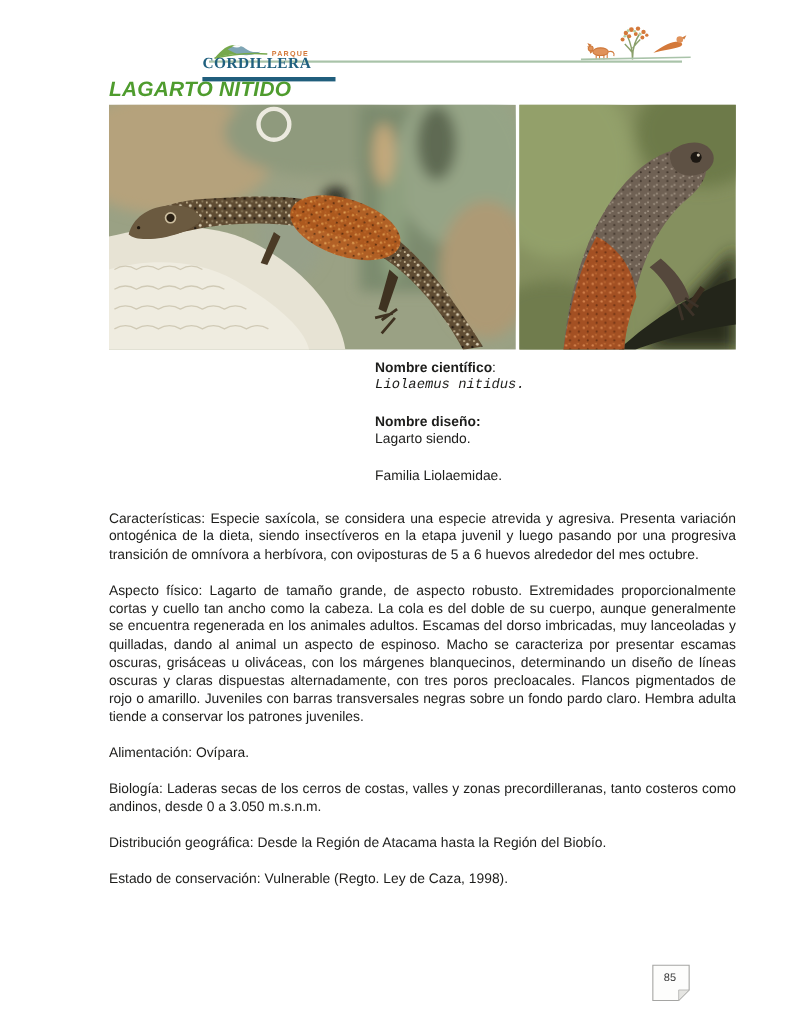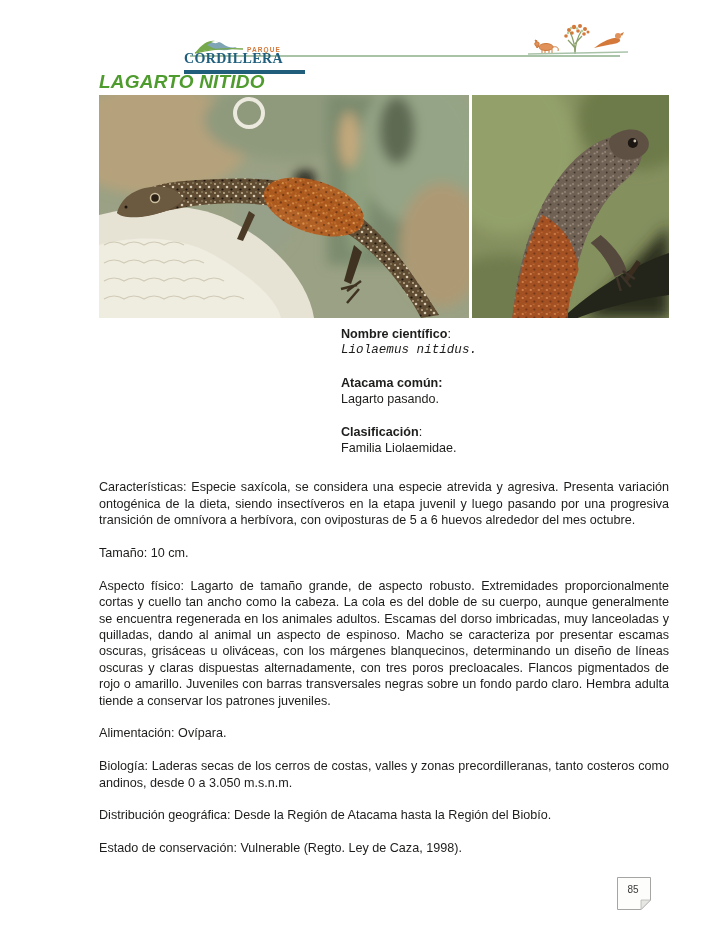--- a/index.html
+++ b/index.html
@@ -43,21 +43,21 @@
   }
   .info-block { margin-left:242px; margin-bottom:23px; }
   .info-pair { margin-bottom:16px; }
   .info-label { font-weight:bold; }
   .sep { font-weight:normal; }
   .italic { font-style:italic;font-family:Liberation Mono, monospace; }
   p.section { margin:0 0 16.4px 0; text-align:justify; }
   p.section b { font-weight:normal; }
 
   
-  .page-note { position:absolute; left:616px; top:876px; width:40px; height:37px; }
+  .page-note { position:absolute; left:592px; top:876px; width:40px; height:37px; }
   .page-note .num {
     position:absolute; left:0; top:0; width:34px; height:26px;
     display:flex; align-items:center; justify-content:center;
     font-size:10px; color:#3a3a3a;
   }
 </style>
 </head>
 <body>
 
 <div class="page">
@@ -225,32 +225,30 @@
   </div>
 
   <div class="content">
 
     <div class="info-block">
       <div class="info-pair">
         <div><span class="info-label">Nombre científico</span><span class="sep">:</span></div>
         <div class="italic">Liolaemus nitidus.</div>
       </div>
       <div class="info-pair">
-        <div><span class="info-label">Atacama común:</span><span class="sep"></span></div>
-        <div>Lagarto pasando.</div>
+        <div><span class="info-label">Nombre diseño:</span><span class="sep"></span></div>
+        <div>Lagarto siendo.</div>
       </div>
       <div class="info-pair">
-        <div><span class="info-label">Clasificación</span><span class="sep">:</span></div>
         <div>Familia Liolaemidae.</div>
       </div>
     </div>
 
     <p class="section"><b>Características:</b><span class="sep"></span> <span>Especie saxícola, se considera una especie atrevida y agresiva. Presenta variación ontogénica de la dieta, siendo insectíveros en la etapa juvenil y luego pasando por una progresiva transición de omnívora a herbívora, con oviposturas de 5 a 6 huevos alrededor del mes octubre.</span></p>
 
-    <p class="section"><b>Tamaño:</b><span class="sep"></span> <span>10 cm.</span></p>
 
     <p class="section"><b>Aspecto físico</b><span class="sep">:</span> <span>Lagarto de tamaño grande, de aspecto robusto. Extremidades proporcionalmente cortas y cuello tan ancho como la cabeza. La cola es del doble de su cuerpo, aunque generalmente se encuentra regenerada en los animales adultos. Escamas del dorso imbricadas, muy lanceoladas y quilladas, dando al animal un aspecto de espinoso. Macho se caracteriza por presentar escamas oscuras, grisáceas u oliváceas, con los márgenes blanquecinos, determinando un diseño de líneas oscuras y claras dispuestas alternadamente, con tres poros precloacales. Flancos pigmentados de rojo o amarillo. Juveniles con barras transversales negras sobre un fondo pardo claro. Hembra adulta tiende a conservar los patrones juveniles.</span></p>
 
     <p class="section"><b>Alimentación:</b><span class="sep"></span> <span>Ovípara.</span></p>
 
     <p class="section"><b>Biología:</b><span class="sep"></span> <span>Laderas secas de los cerros de costas, valles y zonas precordilleranas, tanto costeros como andinos, desde 0 a 3.050 m.s.n.m.</span></p>
 
     <p class="section"><b>Distribución geográfica</b><span class="sep">:</span> <span>Desde la Región de Atacama hasta la Región del Biobío.</span></p>
 
     <p class="section"><b>Estado de conservación</b><span class="sep">:</span> <span>Vulnerable (Regto. Ley de Caza, 1998).</span></p>

